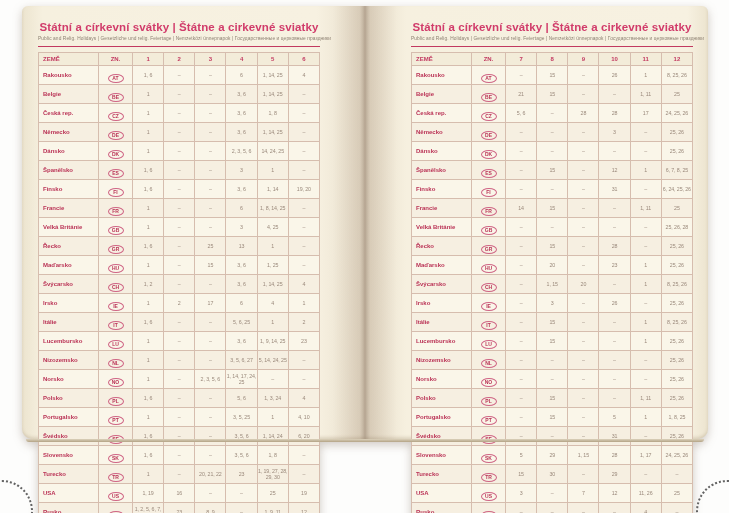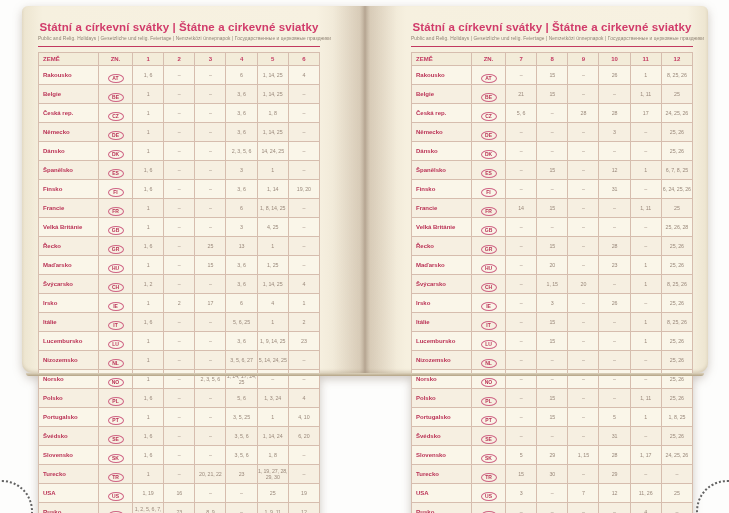--- a/index.html
+++ b/index.html
@@ -2,21 +2,21 @@
 <html><head>
 <meta charset="utf-8">
 <style>
   html,body{margin:0;padding:0;}
   body{
     width:729px;height:513px;position:relative;overflow:hidden;
     background:#fdfdfc;
     font-family:"Liberation Sans","DejaVu Sans",sans-serif;
   }
   .book{
-    position:absolute;left:22px;top:6px;width:686px;height:367px;
+    position:absolute;left:22px;top:6px;width:686px;height:433px;
     filter:drop-shadow(0 3px 5px rgba(90,70,50,.28));
   }
   .page{position:absolute;top:0;height:100%;}
   .page.left{
     left:0;width:343px;border-radius:6px 0 0 10px;
     background:linear-gradient(90deg,#ece4cf 0,#f6f0df 6%,#f7f1e1 86%,#e8decb 99%);
     box-shadow:inset 0 -2px 3px rgba(150,130,100,.25);
   }
   .page.right{
     left:343px;width:343px;border-radius:0 6px 10px 0;

